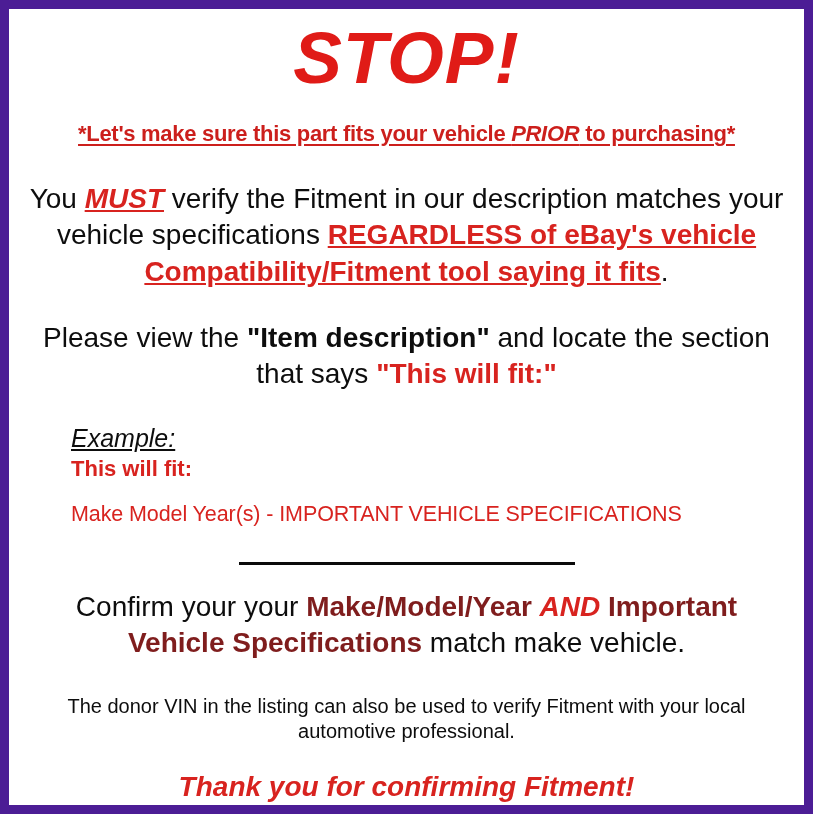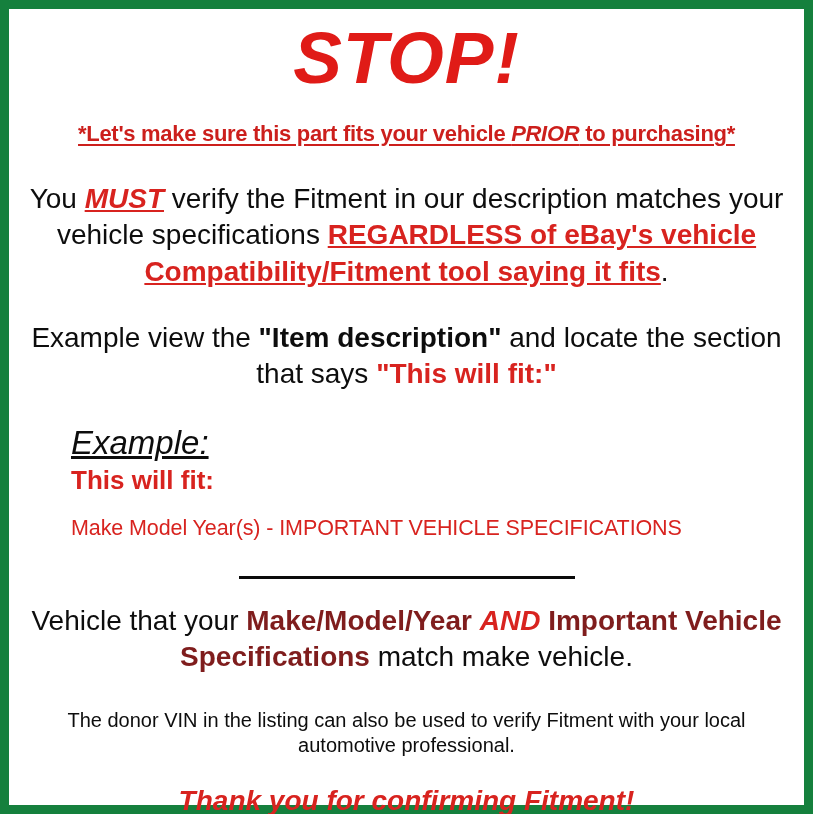--- a/index.html
+++ b/index.html
@@ -14,21 +14,21 @@
     overflow: hidden;
     font-family: "Liberation Sans", sans-serif;
   }
 
   
   #notice-card {
     box-sizing: border-box;
     width: 813px;
     height: 814px;
     background: #ffffff;
-    border: 9px solid #15803d;
+    border: 9px solid #4c1d95;
     position: relative;
   }
   #notice-inner {
     box-sizing: border-box;
     width: 100%;
     height: 100%;
     padding: 0 16px;
     position: relative;
   }
   .i        { font-style: italic; }
@@ -94,29 +94,29 @@
   #para-locate .q { font-weight: bold; color: #0d0d0d; }
   #para-locate .qr { font-weight: bold; color: #d8231f; }
 
   
   #example-block {
     margin-top: 32px;
     padding-left: 46px;
     text-align: left;
   }
   #example-label {
-    font-size: 33px;
+    font-size: 25px;
     font-style: italic;
     color: #0d0d0d;
     text-decoration: underline;
     text-underline-offset: 2px;
     display: inline-block;
   }
   #example-willfit {
-    font-size: 26px;
+    font-size: 22px;
     font-weight: bold;
     color: #d8231f;
     margin-top: 3px;
   }
   #example-spec {
     font-size: 21.5px;
     font-weight: normal;
     color: #d8231f;
     margin-top: 20px;
     letter-spacing: -0.1px;
@@ -177,37 +177,37 @@
 
     <div id="tagline">
       <span>*Let's make sure this part fits your vehicle </span><span class="i">PRIOR</span><span> to purchasing*</span>
     </div>
 
     <div id="para-verify" class="wrapline">
       <span>You </span><span class="must">MUST</span><span> verify the Fitment in our description matches your vehicle specifications </span><span class="hl">REGARDLESS of eBay's vehicle Compatibility/Fitment tool saying it fits</span><span>.</span>
     </div>
 
     <div id="para-locate" class="wrapline">
-      <span>Example view the </span><span class="q">"Item description"</span><span> and locate the section that says </span><span class="qr">"This will fit:"</span>
+      <span>Please view the </span><span class="q">"Item description"</span><span> and locate the section that says </span><span class="qr">"This will fit:"</span>
     </div>
 
     <div id="example-block">
       <div>
         <span id="example-label">Example:</span>
       </div>
       <div id="example-willfit">This will fit:</div>
       <div id="example-spec">Make Model Year(s) - IMPORTANT VEHICLE SPECIFICATIONS</div>
     </div>
 
     <div id="divider-wrap">
       <span id="divider"></span>
     </div>
 
     <div id="para-confirm" class="wrapline">
-      <span>Vehicle that your </span><span class="bk">Make/Model/Year</span><span> </span><span class="and">AND</span><span> </span><span class="bk">Important Vehicle Specifications</span><span> match make vehicle.</span>
+      <span>Confirm your your </span><span class="bk">Make/Model/Year</span><span> </span><span class="and">AND</span><span> </span><span class="bk">Important Vehicle Specifications</span><span> match make vehicle.</span>
     </div>
 
     <div id="para-vin" class="wrapline">
       <span>The donor VIN in the listing can also be used to verify Fitment with your local automotive professional.</span>
     </div>
 
     <div id="thankyou">Thank you for confirming Fitment!</div>
 
   </div>
 </div>

